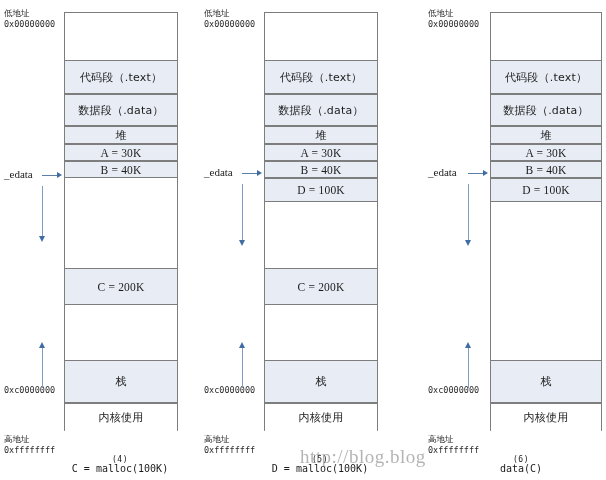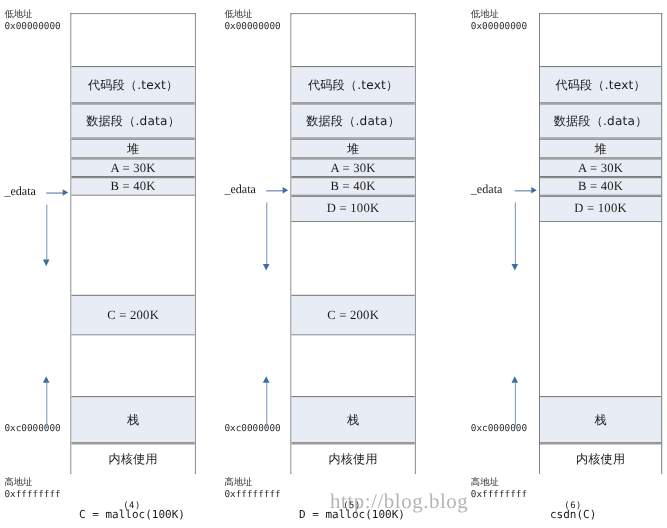--- a/index.html
+++ b/index.html
@@ -348,19 +348,19 @@
       <div class="seg filled" style="top:347px; height:43px;">
         <span class="cn">栈</span>
       </div>
       <div class="seg blank line-top" style="top:390px; height:28px;">
         <span class="cn">内核使用</span>
       </div>
     </div>
 
     <div class="caption" style="left:56px; top:455px; width:130px;">
       <span class="step">(6)</span>
-      <span>csdn(C)</span>
+      <span>data(C)</span>
     </div>
   </div>
 
   <div class="wm wm-url">http://blog.blog</div>
 
 </div>
 
 </body></html>

